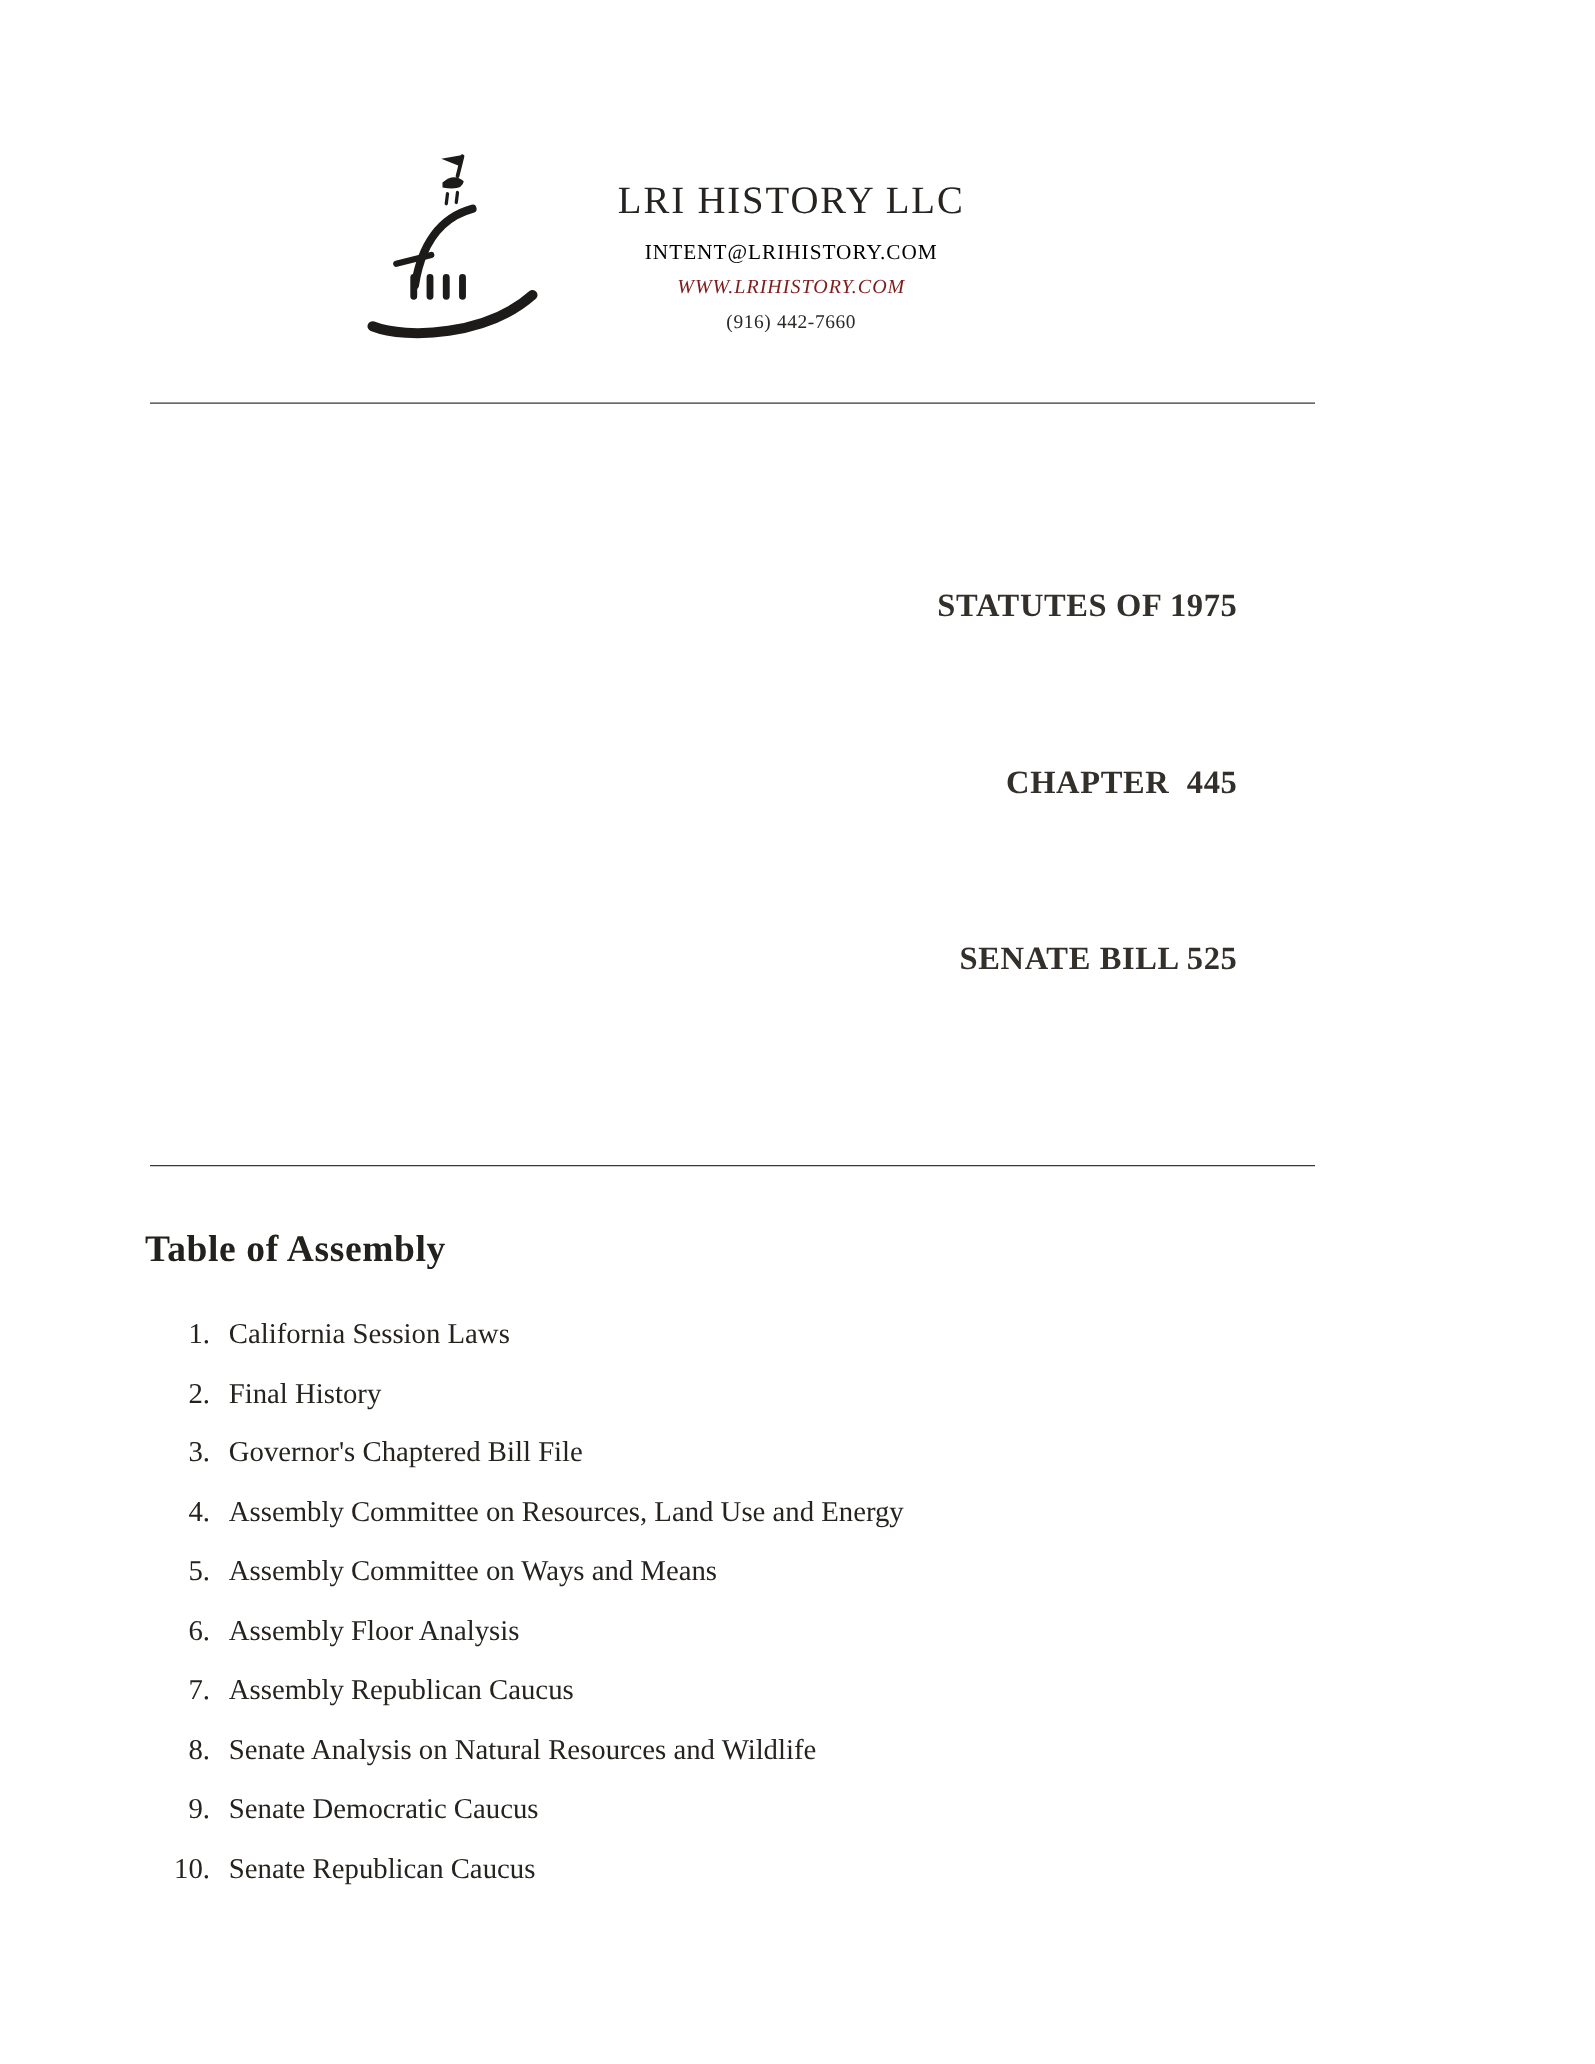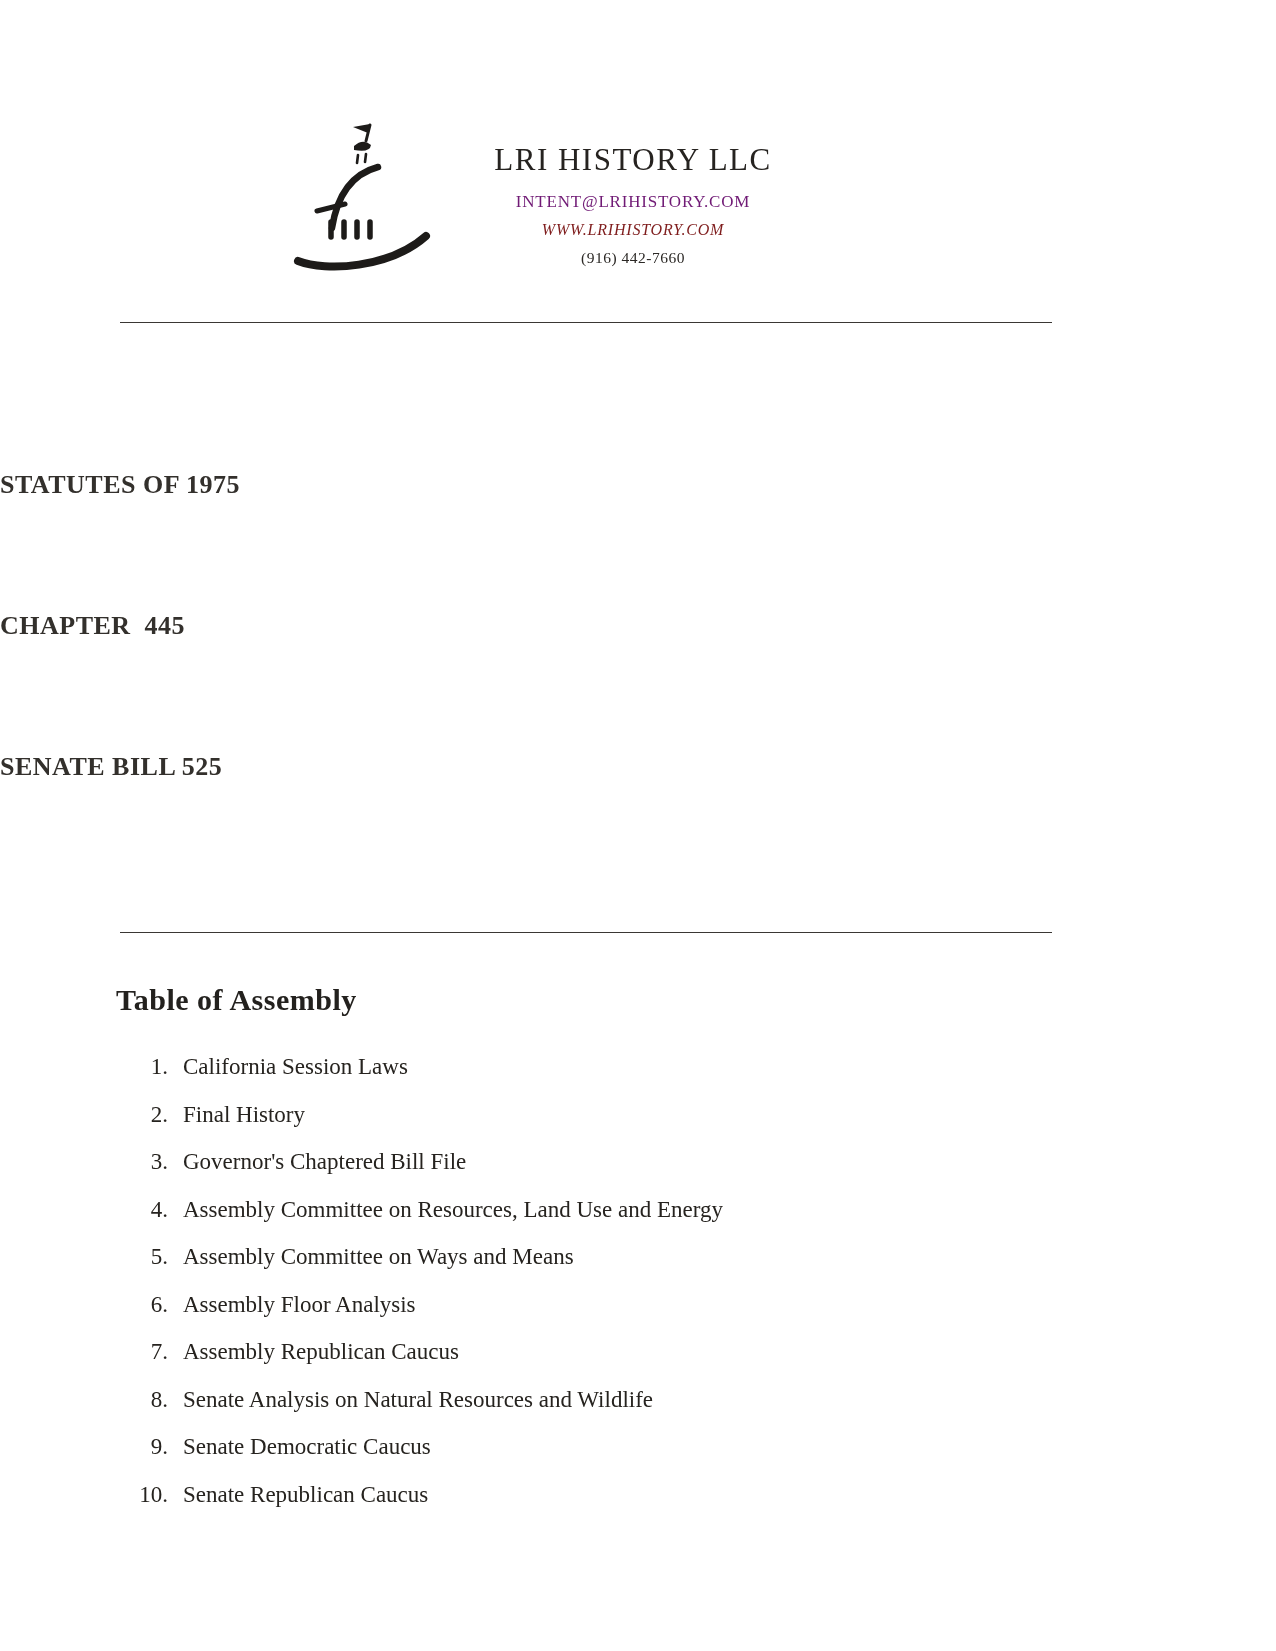--- a/index.html
+++ b/index.html
@@ -39,21 +39,21 @@
   }
   .company-name {
     font-size: 31px;
     letter-spacing: 1.5px;
     color: #262320;
     margin-bottom: 14px;
   }
   .company-email {
     font-size: 17px;
     letter-spacing: 0.8px;
-    color: #701a75;
+    color: #000000;
     margin-bottom: 9px;
   }
   .company-site {
     font-size: 16px;
     letter-spacing: 0.8px;
     color: #7f1d1d;
     margin-bottom: 10px;
     font-style: italic;
   }
   .company-phone {
@@ -69,21 +69,21 @@
     width: 932px;
     margin-left: 120px;
   }
   .rule-1 { margin-top: 46px; }
   .rule-2 { margin-top: 48px; }
 
   
   .doc-ref {
     margin-top: 44px;
     padding-right: 286px;
-    text-align: left;
+    text-align: right;
     font-weight: bold;
     color: #33302c;
     font-size: 26px;
     line-height: 47px;
     white-space: pre;
     letter-spacing: 0.5px;
   }
 
   
   .toc-heading {

